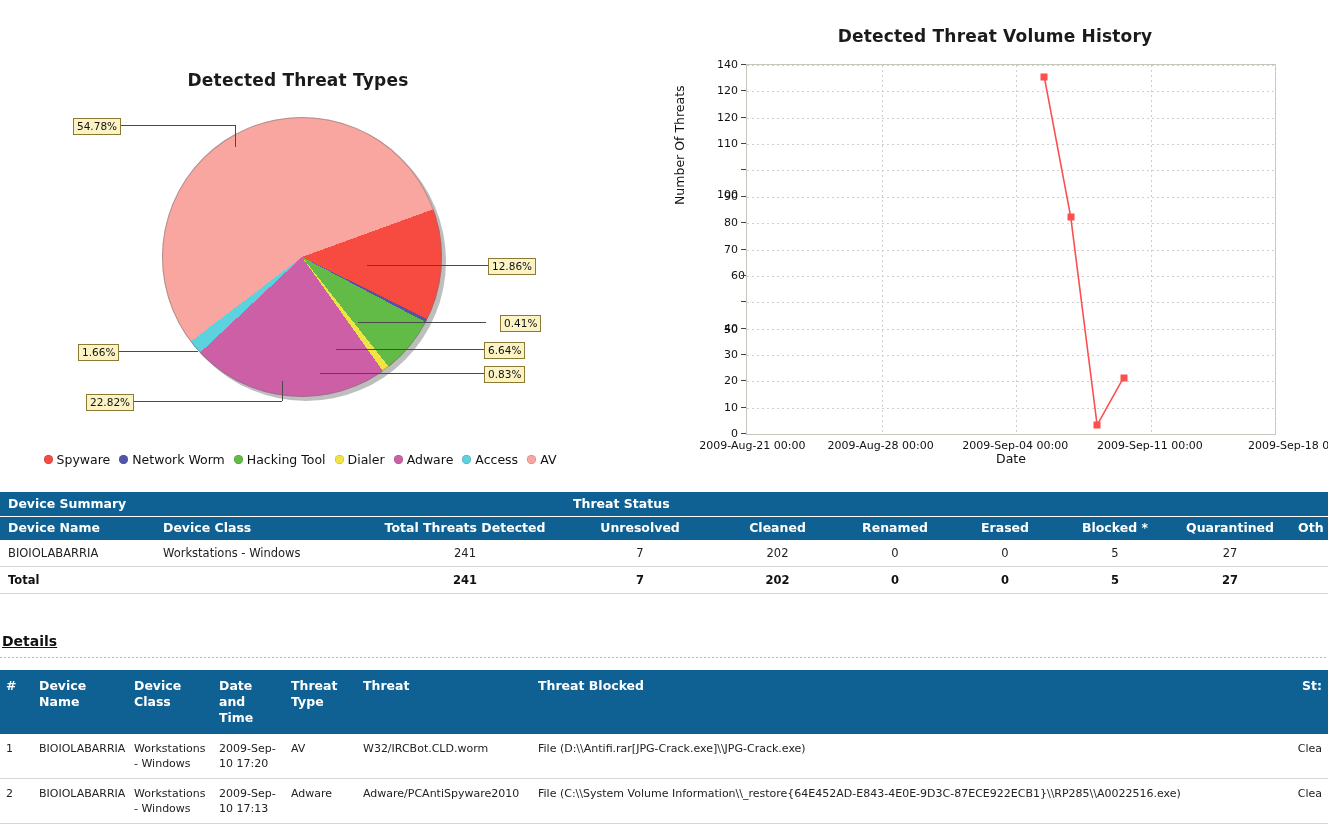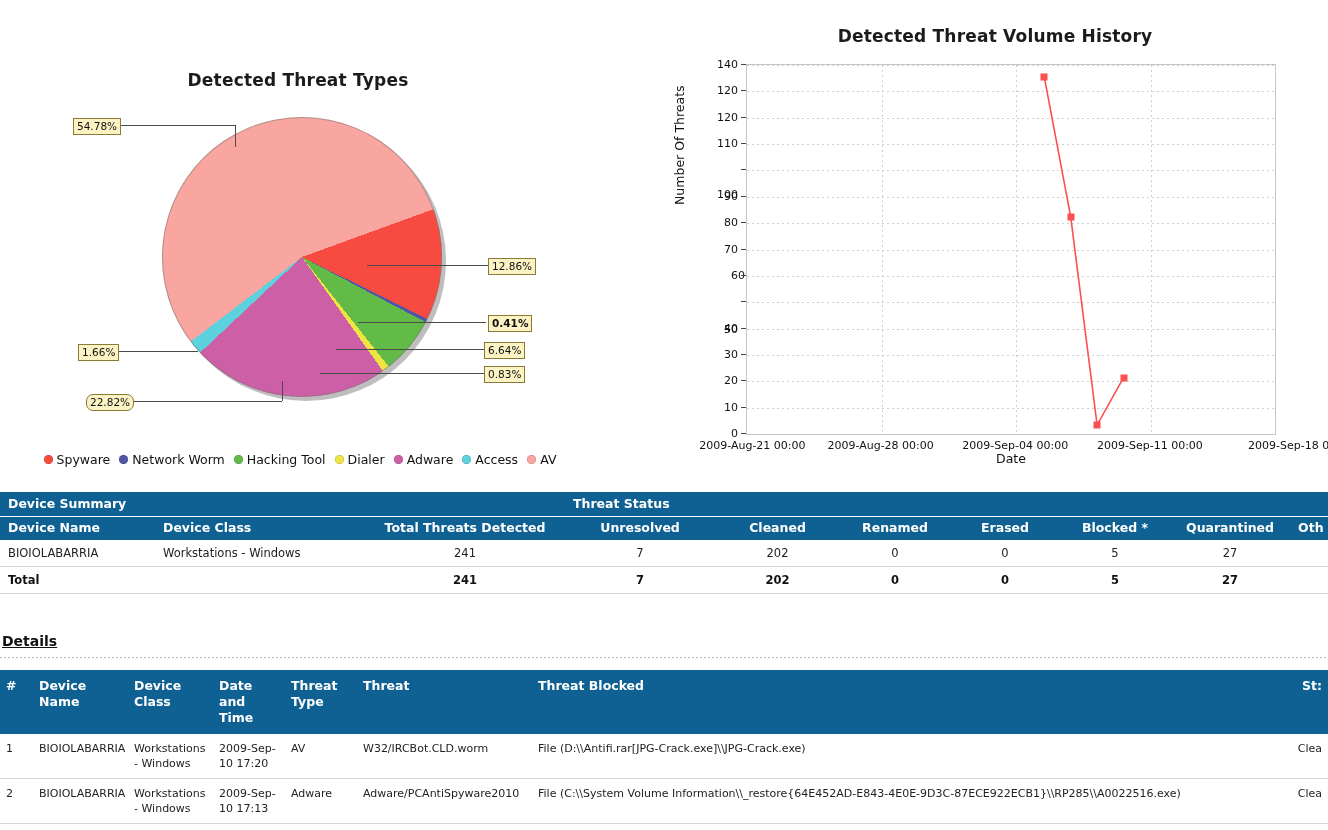--- a/index.html
+++ b/index.html
@@ -123,25 +123,25 @@
     <div class="leader" style="left:358px;top:267px;width:128px;"></div>
     <div class="leader" style="left:336px;top:294px;width:150px;"></div>
     <div class="leader" style="left:320px;top:318px;width:166px;"></div>
 
     <div class="leader" style="left:112px;top:296px;width:86px;"></div>
     <div class="leader" style="left:122px;top:346px;width:160px;"></div>
     <div class="vleader" style="left:282px;top:326px;height:20px;"></div>
 
     <div class="pct" style="left:73px;top:63px;">54.78%</div>
     <div class="pct" style="left:488px;top:203px;">12.86%</div>
-    <div class="pct" style="left:488px;top:260px;font-weight:bold;">0.41%</div>
+    <div class="pct" style="left:500px;top:260px;">0.41%</div>
     <div class="pct" style="left:484px;top:287px;">6.64%</div>
     <div class="pct" style="left:484px;top:311px;">0.83%</div>
     <div class="pct" style="left:78px;top:289px;">1.66%</div>
-    <div class="pct" style="left:86px;top:339px;border-radius:7px;">22.82%</div>
+    <div class="pct" style="left:86px;top:339px;">22.82%</div>
   </div>
 
   <div id="pie-legend">
       <div class="lg-item">
         <span class="lg-dot" style="background: rgb(247, 74, 65);"></span>
         <span>Spyware</span>
       </div>
       <div class="lg-item">
         <span class="lg-dot" style="background: rgb(81, 85, 168);"></span>
         <span>Network Worm</span>

